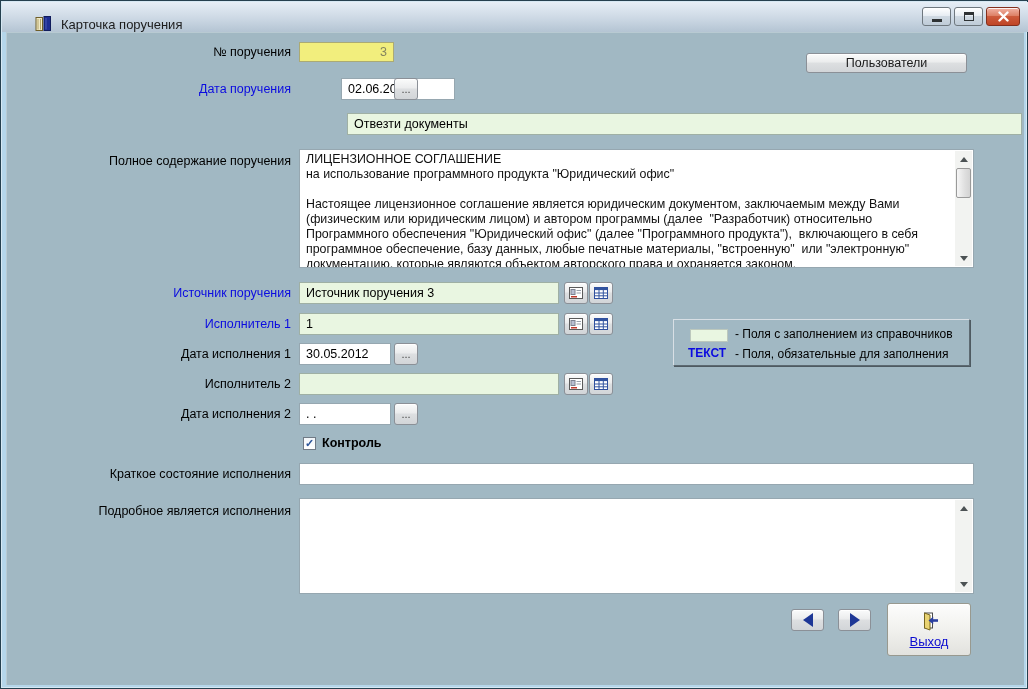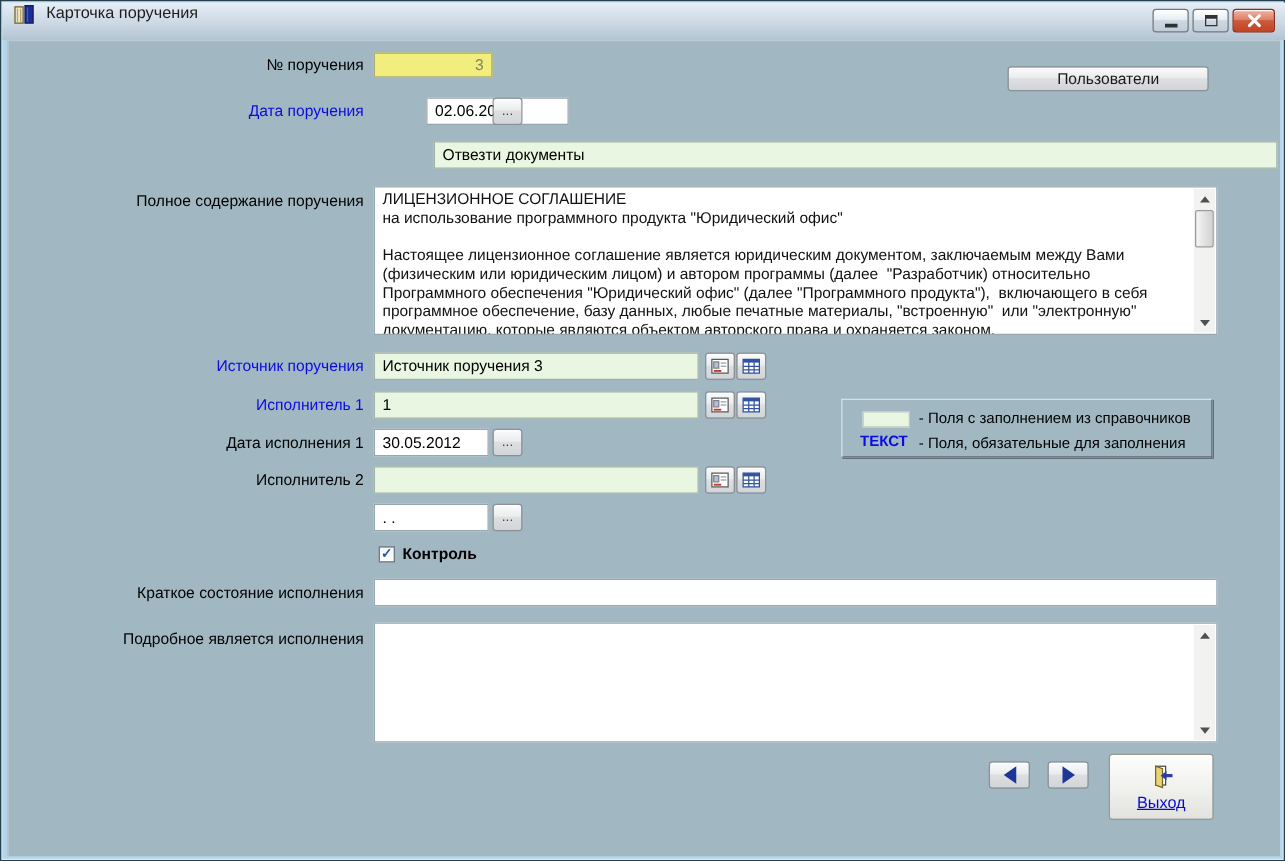--- a/index.html
+++ b/index.html
@@ -4,21 +4,21 @@
 <style>
   html,body{margin:0;padding:0;background:#6b6b6b;}
   *{box-sizing:border-box;}
   body{width:1028px;height:689px;position:relative;font-family:"Liberation Sans",sans-serif;}
 
   .window{position:absolute;left:0;top:0;width:1028px;height:689px;
           background:#b5d6ea;border:1px solid #25404f;
           box-shadow:inset 0 0 0 1px rgba(255,255,255,.45);}
   .titlebar{position:absolute;left:1px;top:1px;width:1026px;height:30px;
             background:linear-gradient(180deg,#e6eef6 0%,#ccd8e4 55%,#b4c4d3 100%);
-            display:flex;align-items:flex-start;}
+            display:flex;align-items:flex-end;padding-left:24px;}
   .title-icon{margin:0 7px 0 8px;display:inline-flex;}
   .title-text{font-size:13px;color:#1c1c1c;}
 
   .win-controls{position:absolute;top:6px;right:7px;display:flex;gap:3px;}
   .win-btn{height:19px;border:1px solid #6f787f;border-radius:3px;
            background:linear-gradient(180deg,#ffffff 0%,#e7edf3 45%,#cfd9e2 50%,#bfccd8 100%);
            display:flex;align-items:center;justify-content:center;
            box-shadow:inset 0 1px 0 rgba(255,255,255,.85);}
   .win-btn.min,.win-btn.max{width:29px;}
   .win-btn.close{width:34px;border-color:#842f1d;
@@ -204,20 +204,21 @@
       <svg width="16" height="16" viewBox="0 0 16 16">
         <rect x="1.5" y="2.5" width="13" height="11" fill="#ffffff" stroke="#2f4f9e"></rect>
         <rect x="1.5" y="2.5" width="13" height="2.6" fill="#32549f"></rect>
         <line x1="6" y1="2.5" x2="6" y2="13.5" stroke="#32549f"></line>
         <line x1="10.3" y1="2.5" x2="10.3" y2="13.5" stroke="#32549f"></line>
         <line x1="1.5" y1="8" x2="14.5" y2="8" stroke="#32549f"></line>
         <line x1="1.5" y1="10.8" x2="14.5" y2="10.8" stroke="#32549f"></line>
       </svg>
     </div>
 
+    <div class="lbl" style="top:375px;">Дата исполнения 2</div>
     <div class="input" style="left:293px;top:371px;width:92px;">.  .</div>
     <div class="btn mini" style="left:388px;top:371px;">...</div>
 
     <div class="checkbox" style="left:297px;top:405px;">
       <span>✓</span>
     </div>
     <div class="chk-label" style="left:316px;top:404px;">Контроль</div>
 
     <div class="lbl" style="top:435px;">Краткое состояние исполнения</div>
     <div class="input" style="left:293px;top:431px;width:675px;"></div>

